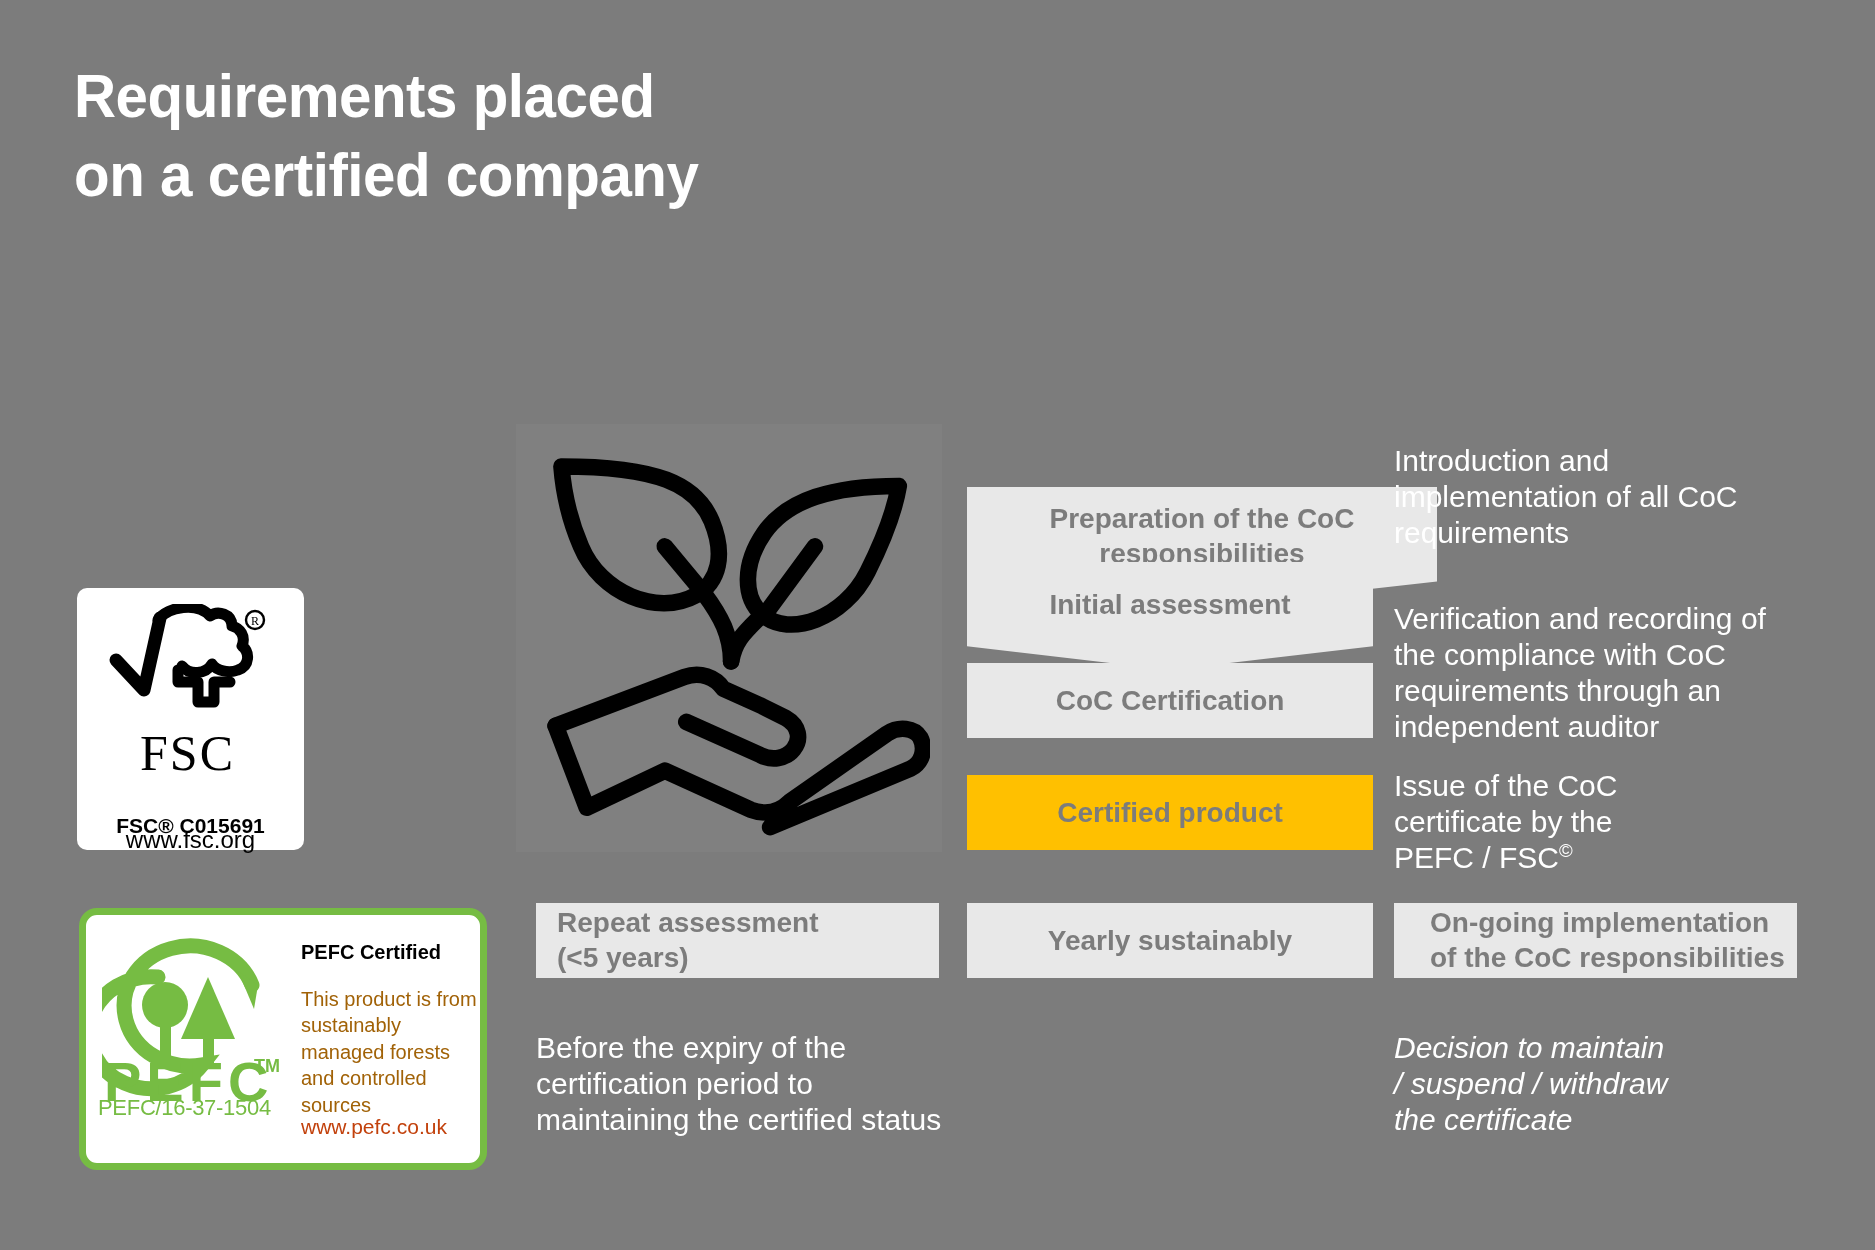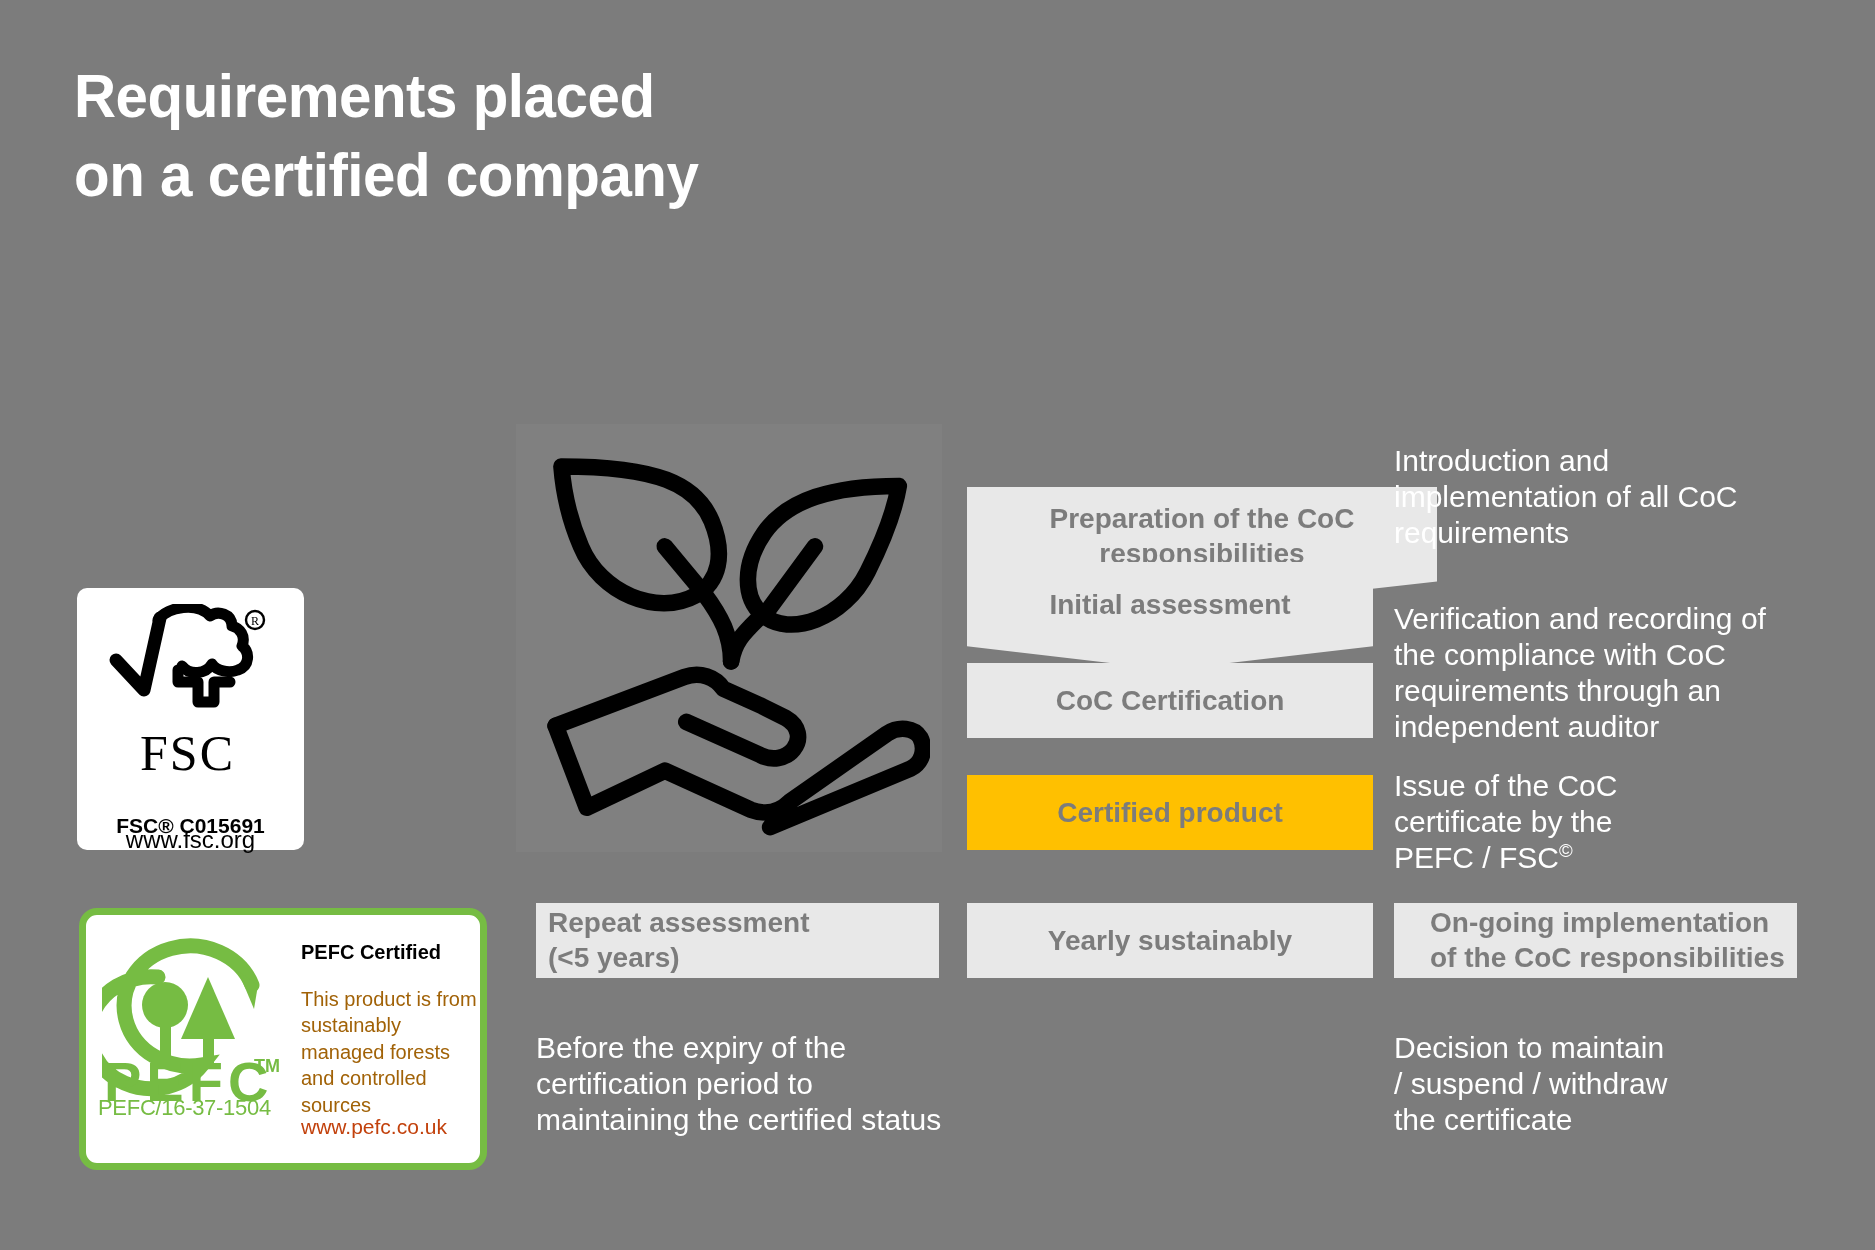--- a/index.html
+++ b/index.html
@@ -183,21 +183,21 @@
     position: absolute;
     left: 536px; top: 903px; width: 403px; height: 75px;
     background: #e8e8e8;
     color: #7c7c7c;
     font-size: 28px;
     font-weight: bold;
     line-height: 1.22;
     display: flex;
     flex-direction: column;
     justify-content: center;
-    padding-left: 12px;
+    padding-left: 21px;
     box-sizing: border-box;
     white-space: pre-line;
   }
 
   
   #box-ongoing {
     position: absolute;
     left: 1394px; top: 903px; width: 403px; height: 75px;
     background: #e8e8e8;
     color: #7c7c7c;
@@ -216,21 +216,21 @@
   .desc {
     position: absolute;
     color: #ffffff;
     font-size: 30px;
     line-height: 1.2;
     white-space: pre-line;
   }
   #desc-intro    { left: 1394px; top: 443px; width: 420px; }
   #desc-verify   { left: 1394px; top: 601px; width: 420px; }
   #desc-issue    { left: 1394px; top: 768px; width: 420px; }
-  #desc-decision { left: 1394px; top: 1030px; width: 420px; }
+  #desc-decision { left: 1394px; top: 1030px; width: 420px; font-style: italic; }
   #desc-before   { left: 536px;  top: 1030px; width: 430px; }
 
   sup.cmark { font-size: 0.62em; vertical-align: super; }
 </style>
 </head>
 <body>
 
 <div id="slide-title">Requirements placed
 on a certified company</div>
 

